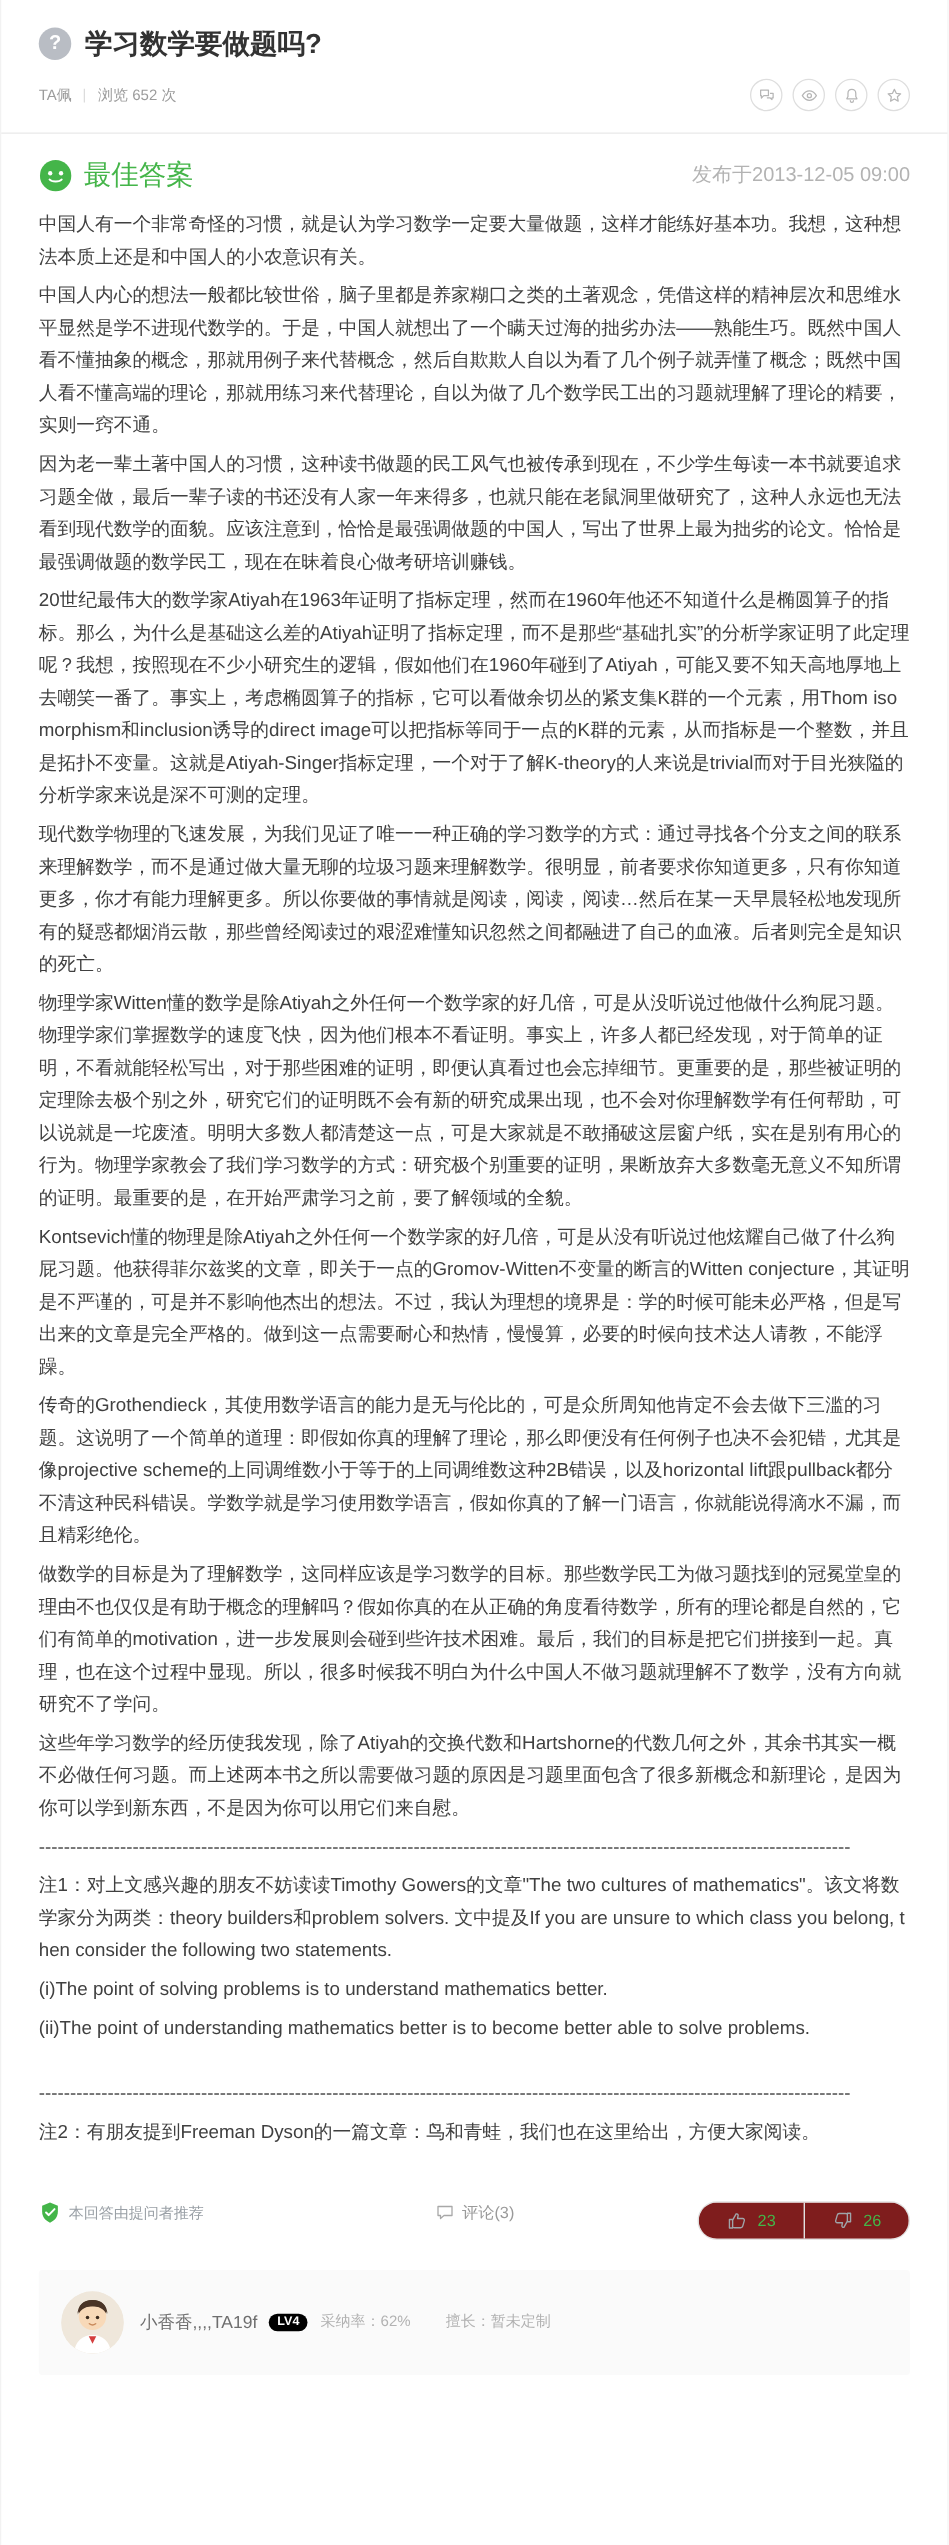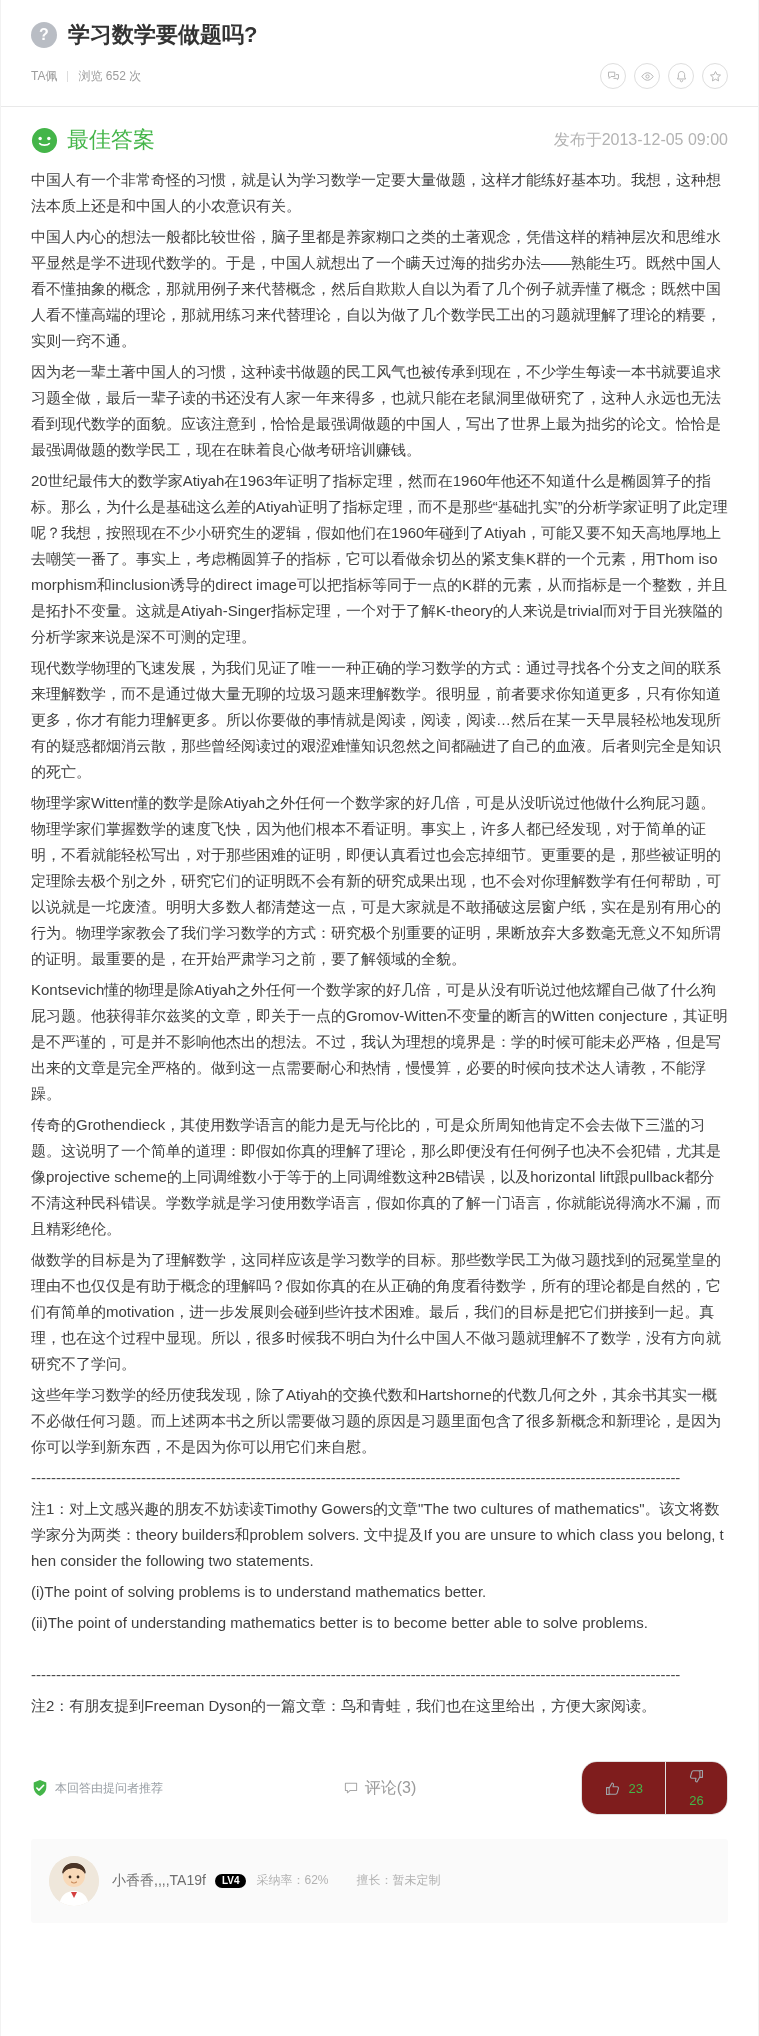--- a/index.html
+++ b/index.html
@@ -30,31 +30,31 @@
   .publish-date { margin-left: auto; color: #b3b3b3; font-size: 16px; }
 
   
   .answer-body { font-size: 15px; line-height: 26px; color: #404040; word-break: break-all; }
   .answer-body p { margin: 0 0 5px; }
   .dash-line { white-space: nowrap; overflow: hidden; color: #4a4a4a; margin: 16px 0 10px; }
   .dash-line.second { margin-top: 26px; }
   .note-en { margin: 0 0 5px; }
 
   
-  .answer-footer { display: flex; align-items: center; margin-top: 42px; }
+  .answer-footer { display: flex; align-items: flex-start; margin-top: 42px; }
   .recommend { flex: 1; display: flex; align-items: center; gap: 6px; color: #9aa0a6; font-size: 12px; }
   .rec-icon { width: 18px; height: 18px; flex: none; }
-  .comment-btn { display: flex; align-items: center; gap: 6px; color: #9a9a9a; font-size: 16px;
+  .comment-btn { display: flex; align-items: center; gap: 6px; color: #9a9a9a; font-size: 13px;
                  background: none; border: none; cursor: pointer; padding: 0; }
   .comment-btn svg { width: 16px; height: 16px; }
   .footer-right { flex: 1; display: flex; justify-content: flex-end; }
   .vote-pill { display: flex; border: 1px solid #e1e1e1; border-radius: 16px; overflow: hidden; }
   .vote-btn { display: flex; align-items: center; gap: 8px; padding: 6px 22px; background: #7f1d1d;
               border: none; cursor: pointer; font-size: 13px; }
-  .vote-btn.down { border-left: 1px solid #e1e1e1; flex-direction: column; }
+  .vote-btn.down { border-left: 1px solid #e1e1e1; }
   .vote-btn svg { width: 17px; height: 17px; }
   .vote-count { color: #44b549; }
 
   
   .user-card { margin-top: 24px; background: #fafafa; border-radius: 3px; padding: 17px 18px;
                display: flex; align-items: center; gap: 13px; }
   .avatar { width: 50px; height: 50px; border-radius: 50%; overflow: hidden; flex: none; cursor: pointer; background:#efe7db; }
   .user-info { display: flex; flex-direction: row; gap: 10px; }
   .user-name-row { display: flex; align-items: center; gap: 9px; }
   .user-name { color: #6e6e6e; font-size: 14px; cursor: pointer; }

